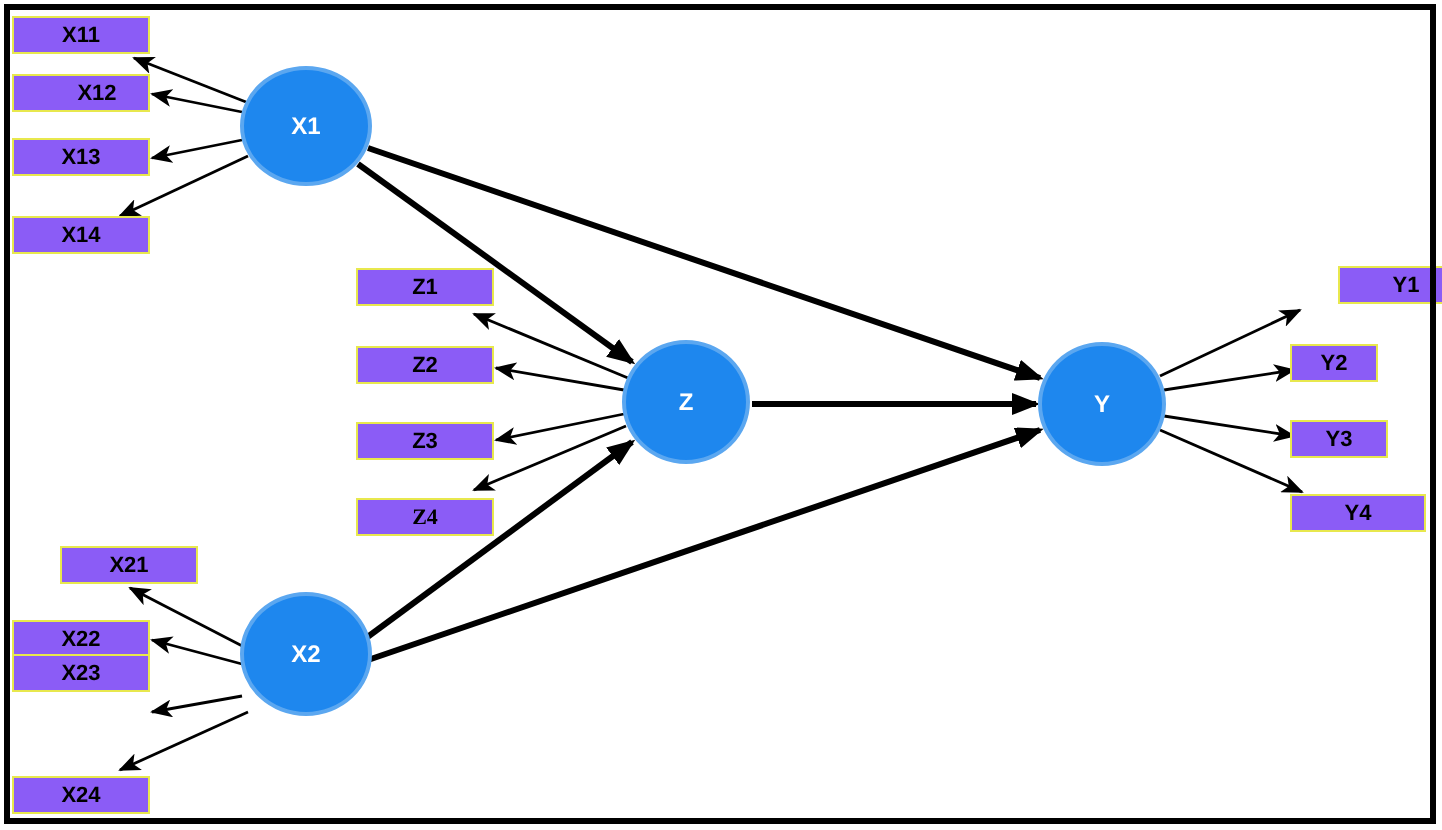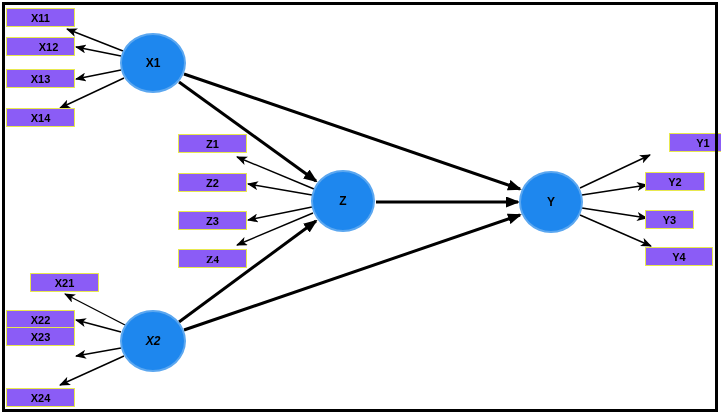--- a/index.html
+++ b/index.html
@@ -14,21 +14,21 @@
   .ind {
     position:absolute; width:69px; height:19px; box-sizing:border-box;
     background:#8b5cf6; border:1px solid #e8e84d;
     display:flex; align-items:center; justify-content:center;
     font-size:11px; font-weight:bold; color:#000;
   }
   .lat {
     position:absolute; box-sizing:border-box;
     background:#1E87EE; border:2px solid #5BA7F0; border-radius:50%;
     display:flex; align-items:center; justify-content:center;
-    font-size:12px; font-weight:bold; color:#000000;
+    font-size:12px; font-weight:bold; color:#ffffff;
   }
   .arrows { position:absolute; left:0; top:0; pointer-events:none; }
   .thin  { stroke:#000; stroke-width:1.4; }
   .thick { stroke:#000; stroke-width:3; }
 </style>
 </head>
 <body>
 
 <div class="canvas">
 
@@ -78,23 +78,23 @@
   <div class="ind" style="left:6px; top:310px;">X22</div>
   <div class="ind" style="left:6px; top:327px;">X23</div>
   <div class="ind" style="left:6px; top:388px;">X24</div>
 
   <div class="ind" style="left:178px; top:134px;">Z1</div>
   <div class="ind" style="left:178px; top:173px;">Z2</div>
   <div class="ind" style="left:178px; top:211px;">Z3</div>
   <div class="ind" style="left:178px; top:249px;font-family:Liberation Serif, serif;">Z4</div>
 
   <div class="ind" style="left:645px; top:133px; width:68px;margin-left:24px;">Y1</div>
-  <div class="ind" style="left:645px; top:172px; width:60px;">Y2</div>
+  <div class="ind" style="left:645px; top:172px; width:44px;">Y2</div>
   <div class="ind" style="left:645px; top:210px; width:49px;">Y3</div>
   <div class="ind" style="left:645px; top:247px; width:68px;">Y4</div>
 
   <div class="lat" style="left:120px; top:33px;  width:66px; height:60px;">X1</div>
-  <div class="lat" style="left:120px; top:310px; width:66px; height:62px;font-style:italic;">X2</div>
+  <div class="lat" style="left:120px; top:296px; width:66px; height:62px;">X2</div>
   <div class="lat" style="left:311px; top:170px; width:64px; height:62px;">Z</div>
   <div class="lat" style="left:519px; top:171px; width:64px; height:62px;">Y</div>
 
   <div class="frame"></div>
 </div>
 
 </body></html>

